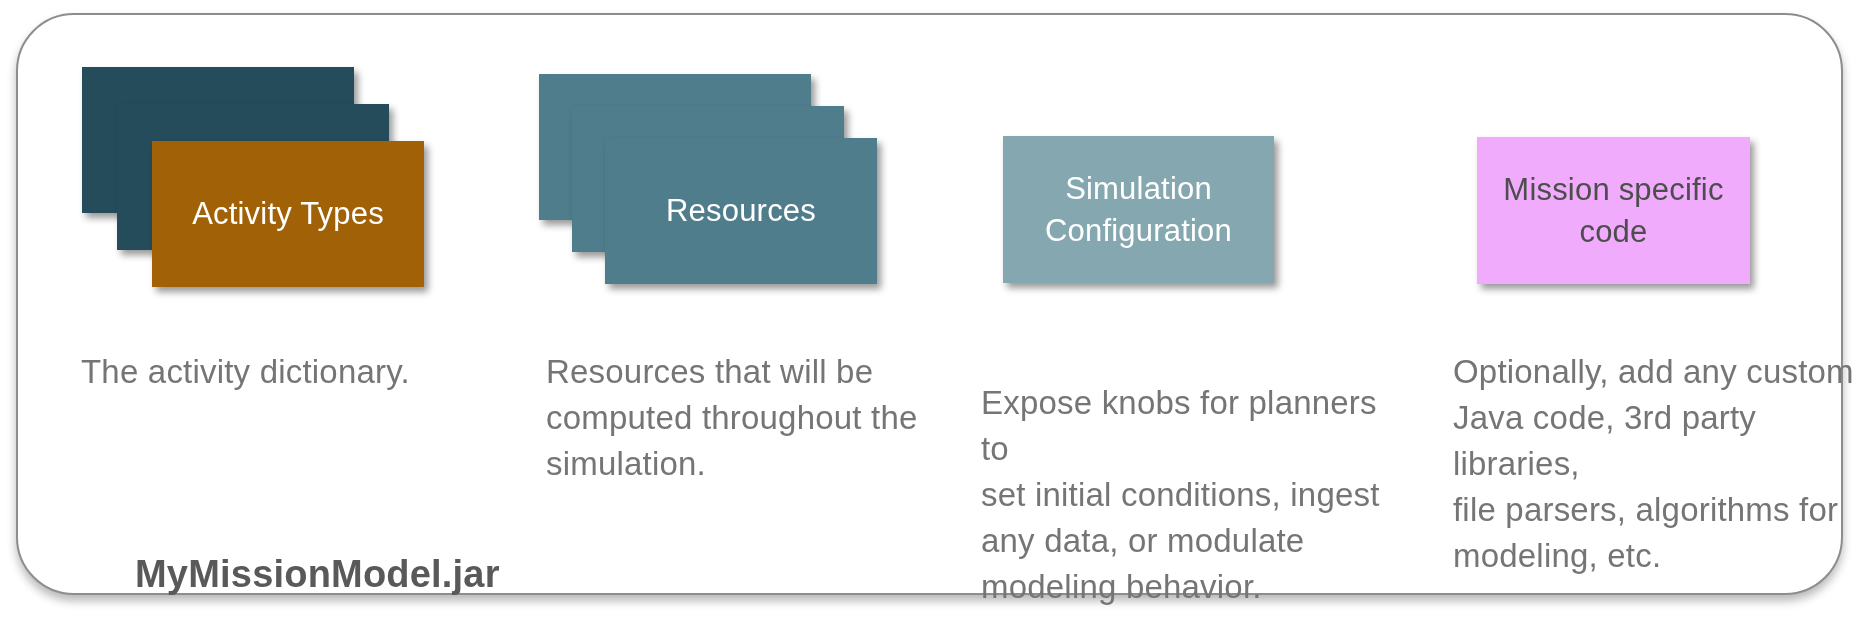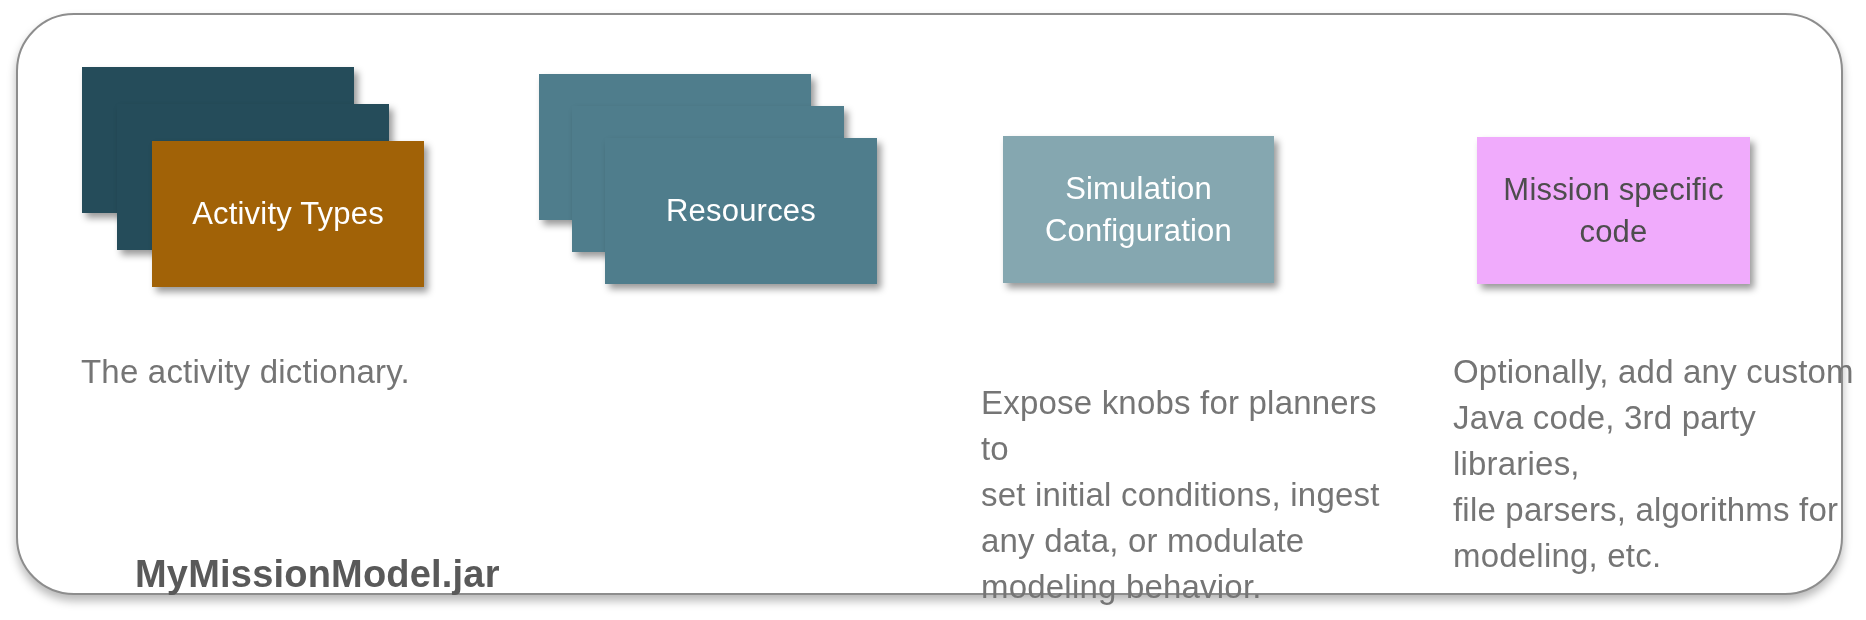--- a/index.html
+++ b/index.html
@@ -102,20 +102,23 @@
     <div class="card-label" style="color: rgb(255, 255, 255);">Simulation
 Configuration</div>
   </div>
 
   <div class="card c4" style="background-color: #f0abfc;">
     <div class="card-label" style="color: rgb(77, 77, 77);">Mission specific
 code</div>
   </div>
 
   <div class="desc d1" style="color: rgb(117, 117, 117);">The activity dictionary.</div>
+  <div class="desc d2" style="color: rgb(117, 117, 117);">Resources that will be
+computed throughout the
+simulation.</div>
   <div class="desc d3" style="color: rgb(117, 117, 117);">Expose knobs for planners to
 set initial conditions, ingest
 any data, or modulate
 modeling behavior.</div>
   <div class="desc d4" style="color: rgb(117, 117, 117);">Optionally, add any custom
 Java code, 3rd party libraries,
 file parsers, algorithms for
 modeling, etc.</div>
 
   <div class="jar-label" style="color: rgb(89, 89, 89);">MyMissionModel.jar</div>

